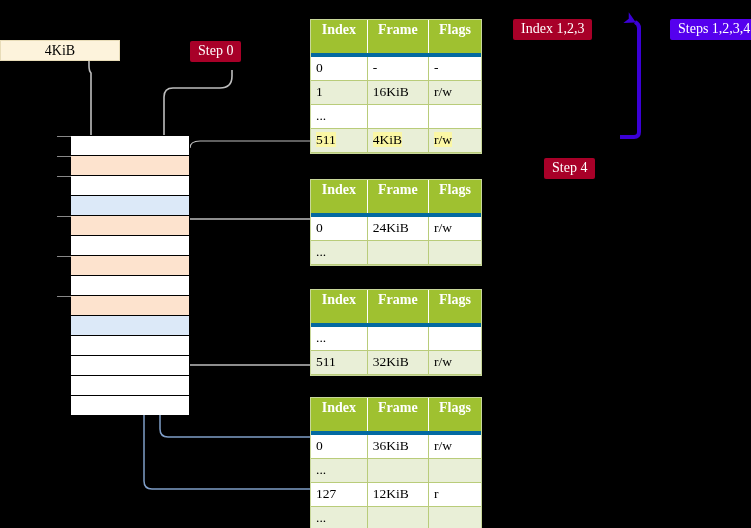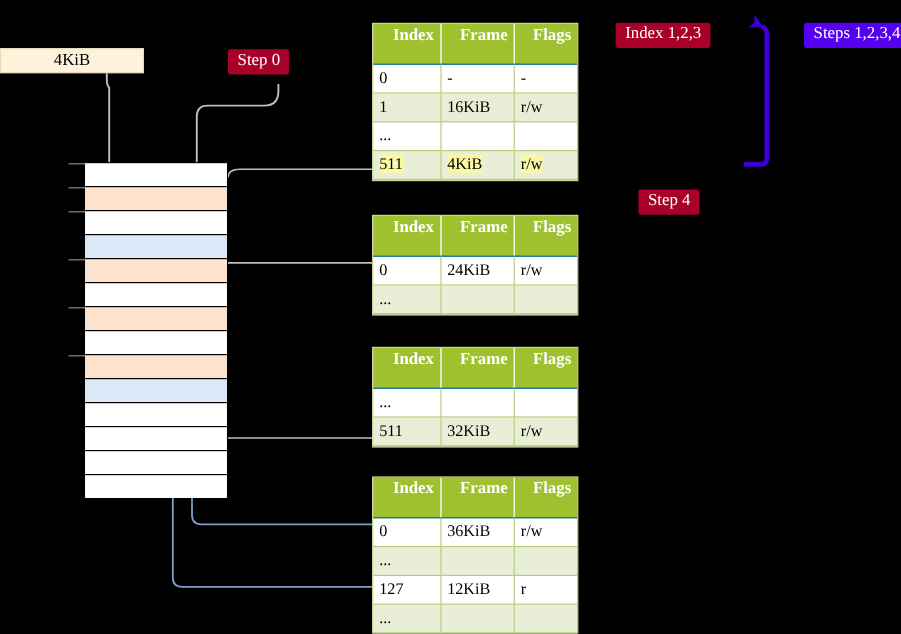--- a/index.html
+++ b/index.html
@@ -83,25 +83,25 @@
     border-collapse: collapse;
     border-spacing: 0;
     font-size: 13.5px;
     background: #ffffff;
     outline: 1px solid #c8d79a;
   }
   .pt th {
     background: #9fc130;
     color: #ffffff;
     font-weight: bold;
-    text-align: right;
+    text-align: center;
     padding: 2px 5px 15px 5px;
     font-size: 14px;
     border-right: 1px solid #ffffff;
-    border-bottom: 1px solid #0369a1;
+    border-bottom: 4px solid #0369a1;
   }
   .pt th:last-child { border-right: none; }
   .pt td {
     padding: 2px 5px 3px 5px;
     color: #000000;
     border-right: 1px solid #b9cc7a;
     border-bottom: 1px solid #b9cc7a;
     height: 18px;
     vertical-align: middle;
   }
@@ -192,21 +192,21 @@
     <div class="mem-row white" style="height: 20px;"></div>
     <div class="mem-row white" style="height: 20px;"></div>
   </div>
 
 <div class="step-pill red" style="left:190px; top:41px;">Step 0</div>
 
 <div class="step-pill red" style="left:513px; top:19px;">Index 1,2,3</div>
 
 <div class="step-pill blue" style="left:670px; top:19px;">Steps 1,2,3,4</div>
 
-<div class="step-pill red" style="left:532px; top:158px;text-align:right;">Step 4</div>
+<div class="step-pill red" style="left:544px; top:158px;text-align:right;">Step 4</div>
 
 <table class="pt" id="t0" style="left:311px; top:20px;">
     <thead>
       <tr>
         <th class="col-i">Index</th>
         <th class="col-f">Frame</th>
         <th class="col-g">Flags</th>
       </tr>
     </thead>
     <tbody>

